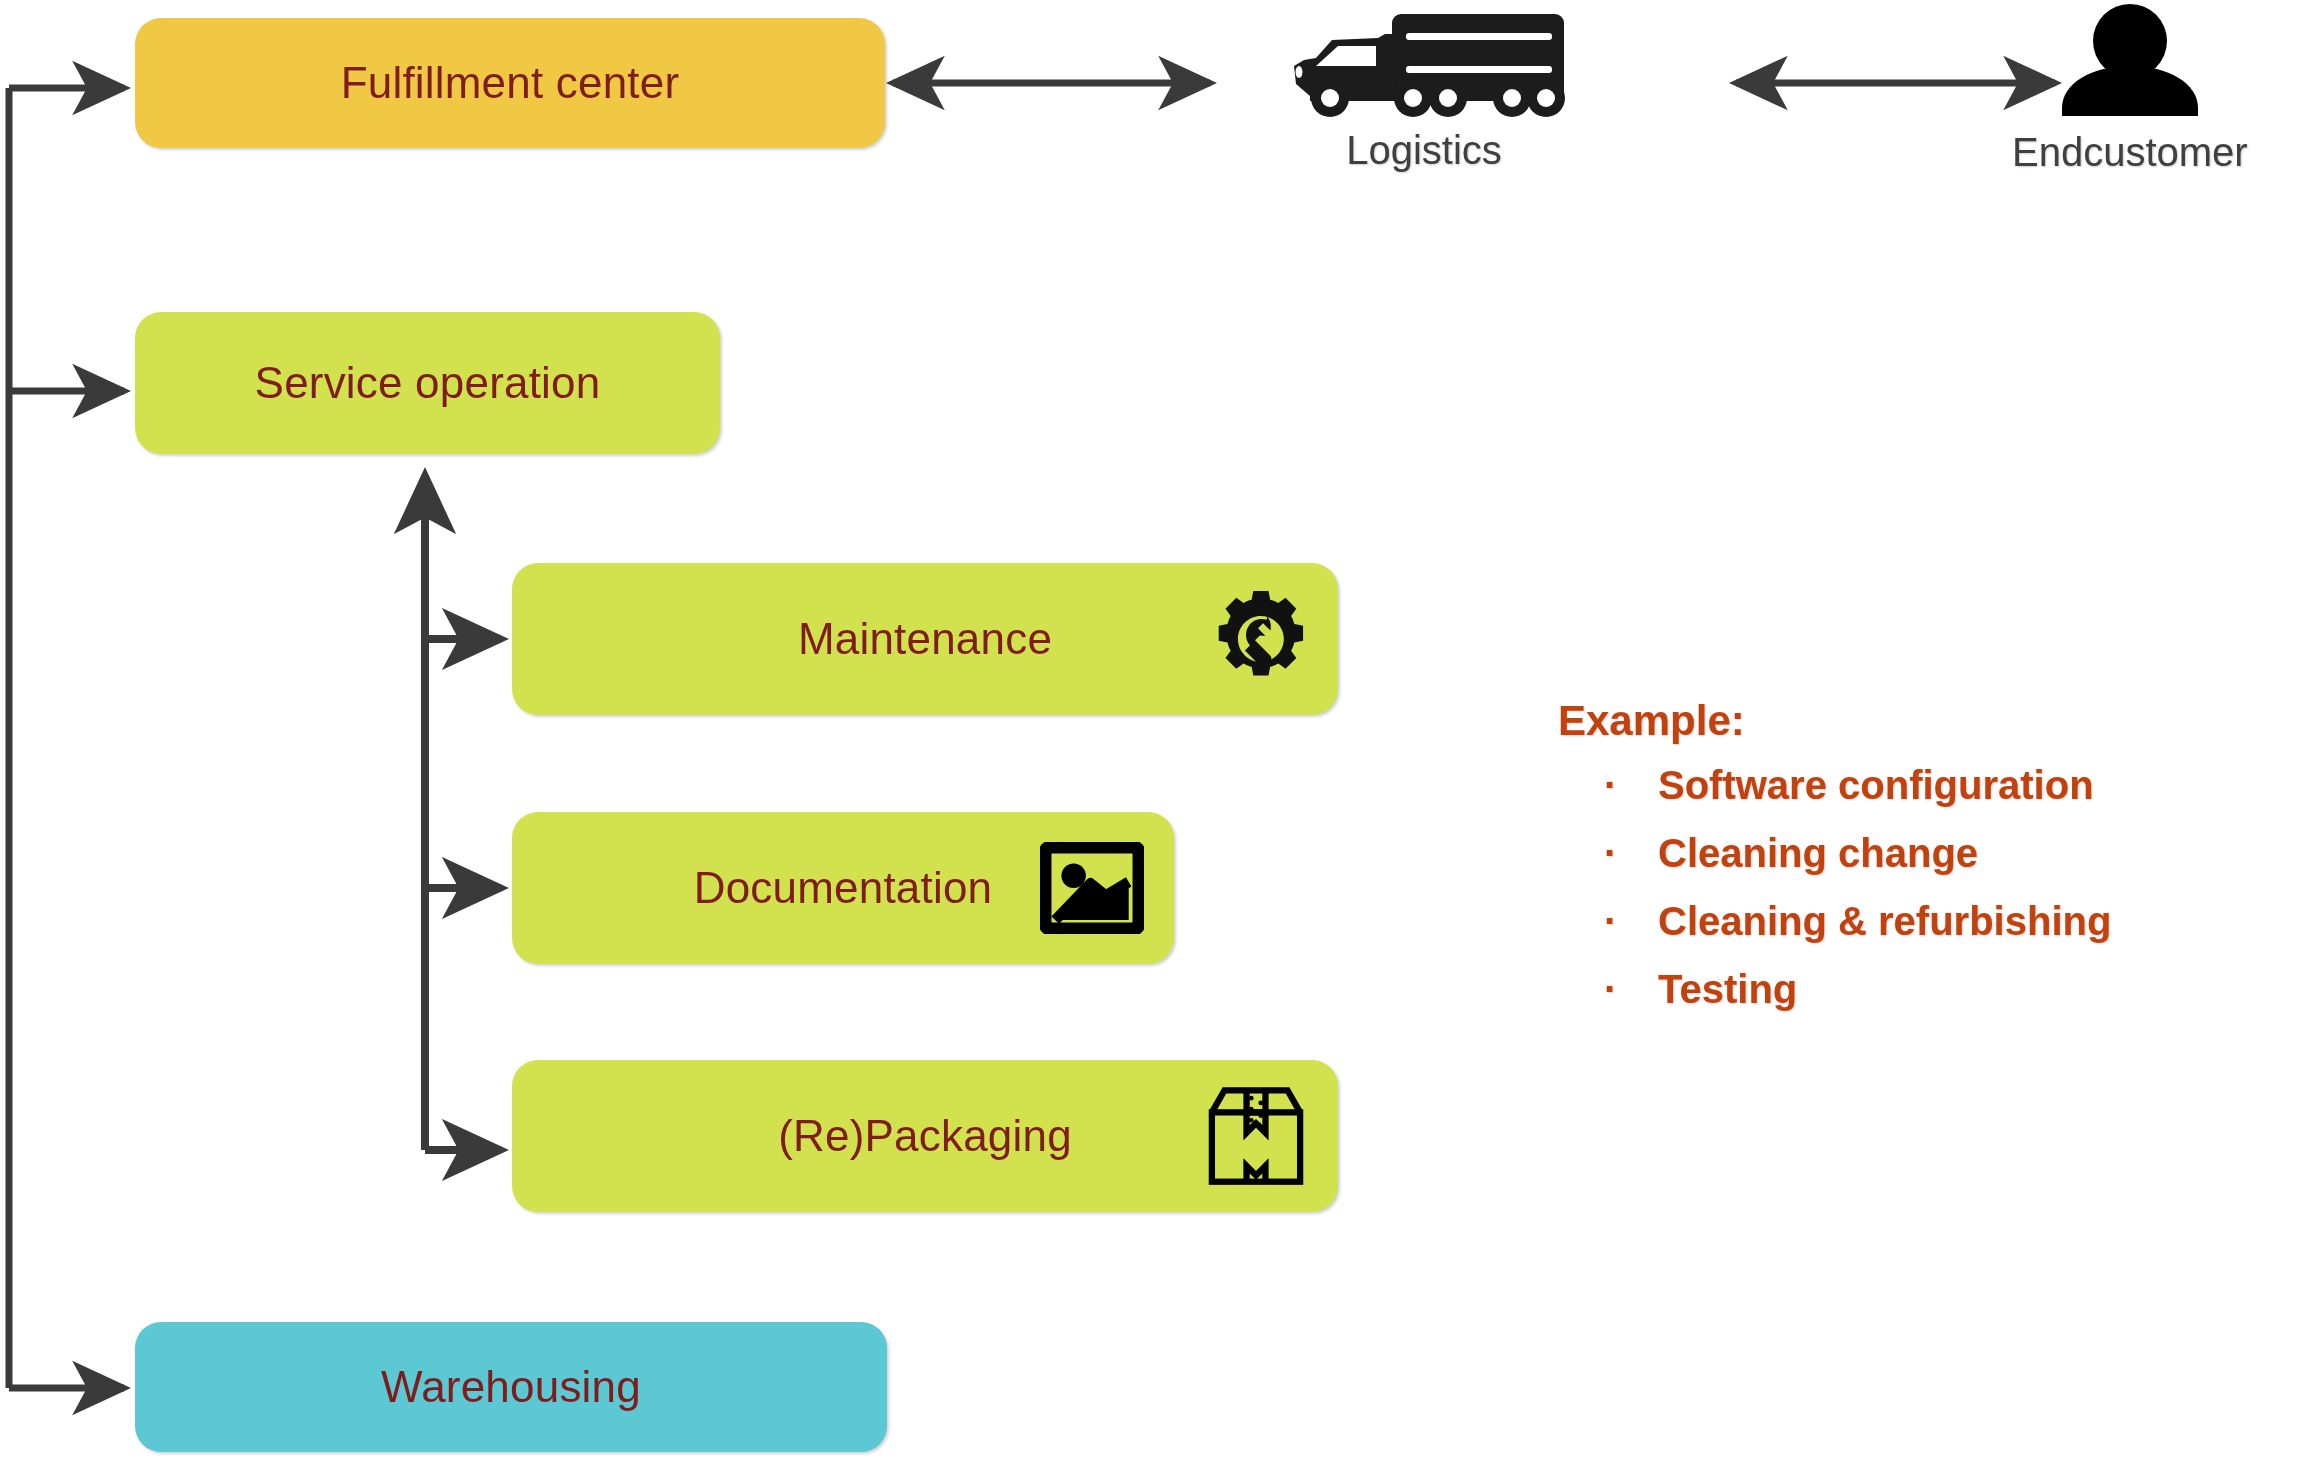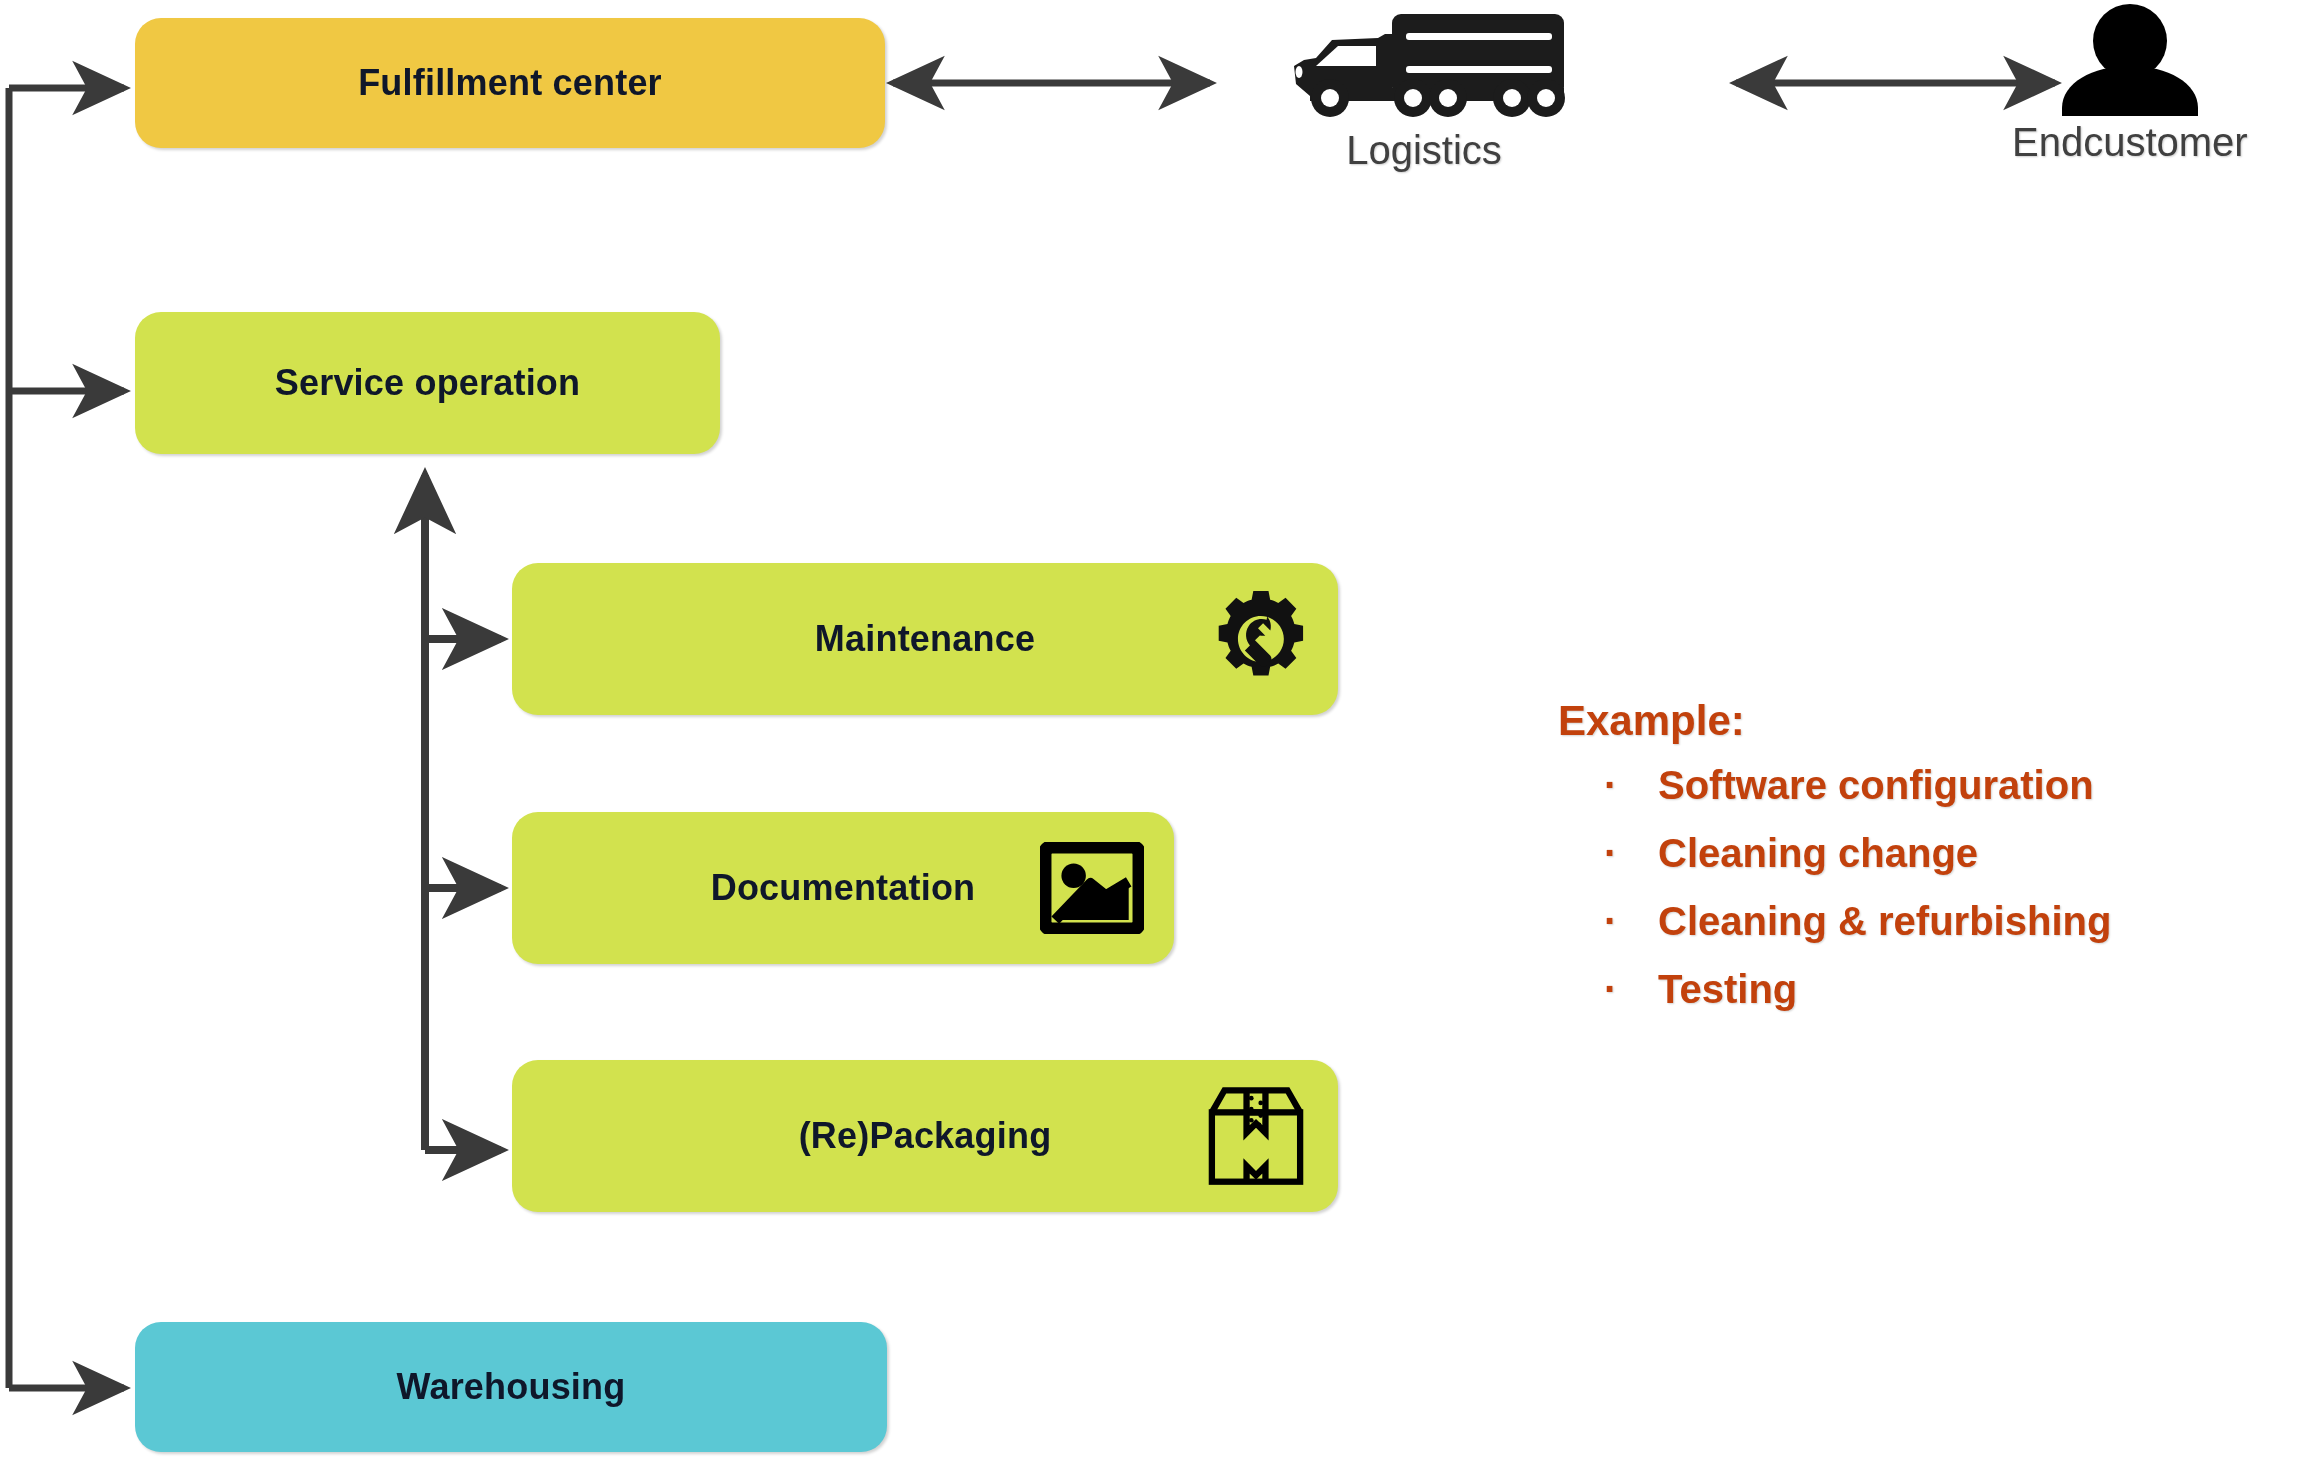--- a/index.html
+++ b/index.html
@@ -20,23 +20,23 @@
   .node {
     position: absolute;
     border-radius: 26px;
     box-sizing: border-box;
     display: flex;
     align-items: center;
     justify-content: center;
     box-shadow: 2px 2px 3px rgba(0,0,0,0.18);
   }
   .node-label {
-    font-size: 36px;
-    color: #0f172a;
-    font-weight: 700;
+    font-size: 44px;
+    color: #7f1d1d;
+    font-weight: 400;
     letter-spacing: 0.2px;
     white-space: nowrap;
   }
 
   #node-fulfillment {
     left: 135px; top: 18px; width: 750px; height: 130px;
     background: #F0C843;
   }
   #node-service {
     left: 135px; top: 312px; width: 585px; height: 142px;
@@ -92,21 +92,21 @@
   .actor-label {
     font-size: 40px;
     font-weight: 400;
     color: #404040;
     margin-top: 4px;
     white-space: nowrap;
     text-shadow: 1px 1px 2px rgba(0,0,0,0.20);
   }
   #actor-logistics { left: 1282px; top: 8px; }
   #actor-endcustomer { left: 2012px; top: 4px; }
-  #actor-endcustomer .actor-label { margin-top: 0; }
+  #actor-endcustomer .actor-label { margin-top: 10px; }
 
   
   #example-block {
     position: absolute;
     left: 1558px;
     top: 697px;
     color: #c2410c;
   }
   #example-title {
     font-size: 42px;

